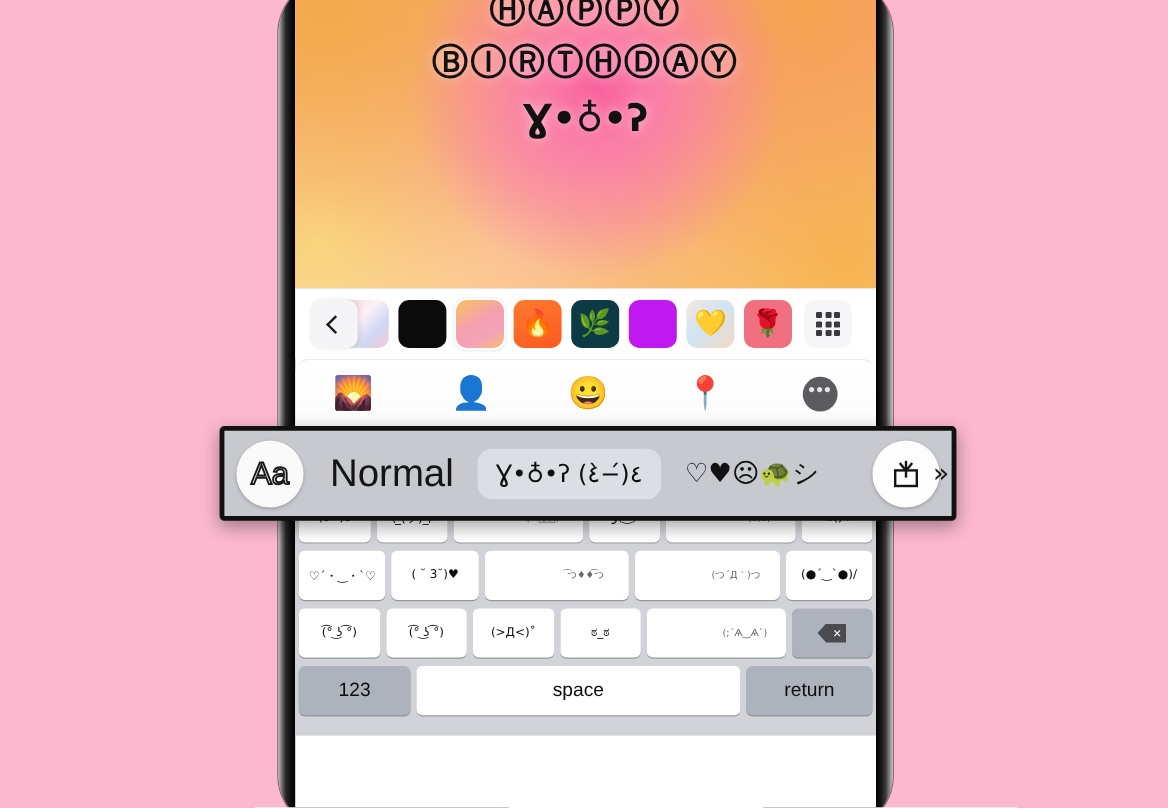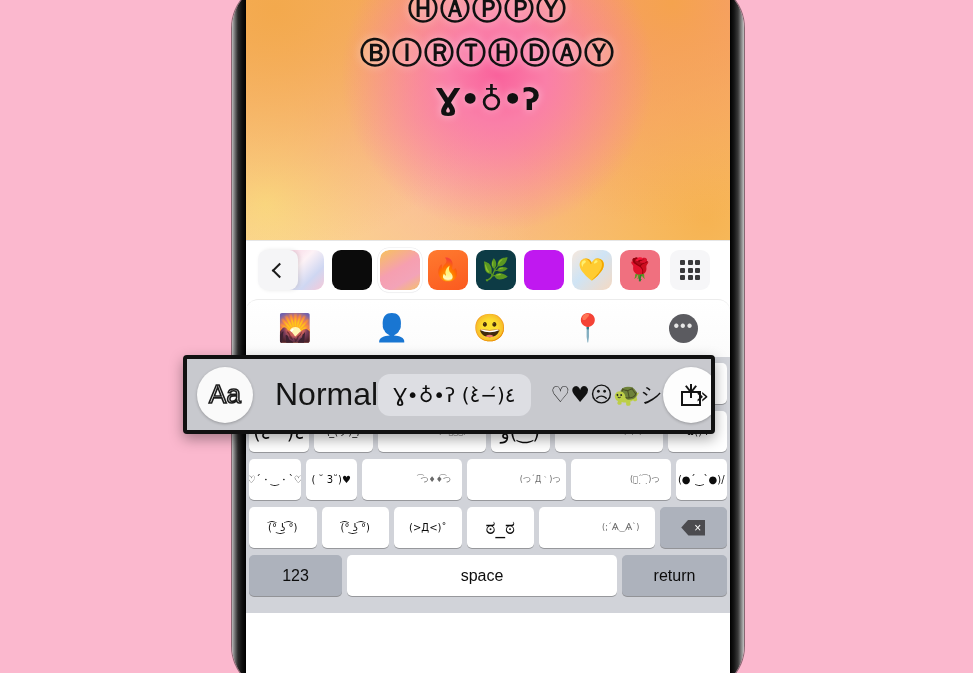--- a/index.html
+++ b/index.html
@@ -184,21 +184,21 @@
     justify-content: center;
     font-family: "DejaVu Sans", sans-serif;
     font-size: 13px;
     color: #0c0c0c;
     overflow: hidden;
     white-space: nowrap;
     cursor: pointer;
   }
   .key.sm   { font-size: 10px; }
   .key.xs   { font-size: 8px; color: #6a6a6a; padding-left: 48px; }
-  .key.big  { font-size: 19px; }
+  .key.big  { font-size: 10px; }
 
   .key.dark {
     background: #adb2bc;
     box-shadow: 0 1px 0 rgba(0,0,0,.30);
   }
 
   .bs-glyph {
     width: 24px; height: 16px;
     background: #4b4b4f;
     clip-path: polygon(30% 0, 100% 0, 100% 100%, 30% 100%, 0 50%);
@@ -217,21 +217,21 @@
 
   .key-123    { flex: 0 0 93px; font-family: "Liberation Sans", sans-serif; font-size: 16px; }
   .key-space  { flex: 1 1 auto; font-family: "Liberation Sans", sans-serif; font-size: 16px; }
   .key-return { flex: 0 0 105px; font-family: "Liberation Sans", sans-serif; font-size: 16px; }
 
   
   .magnifier {
     position: absolute;
     left: 183px;
     top: 355px;
-    width: 532px;
+    width: 614px;
     height: 79px;
     background: #c8c9ce;
     border: 4px solid #111111;
     border-radius: 4px;
     display: flex;
     align-items: center;
     padding: 0 10px;
     box-shadow: 0 5px 14px rgba(0,0,0,.35);
     z-index: 30;
     overflow: hidden;
@@ -255,20 +255,21 @@
 
   .mag-label {
     font-family: "Liberation Sans", sans-serif;
     font-size: 32px;
     color: #141414;
     margin-left: 22px;
     cursor: pointer;
   }
 
   .mag-pill {
+    margin-left: 20px;
     background: #dddee3;
     border-radius: 12px;
     padding: 9px 15px;
     font-family: "DejaVu Sans", sans-serif;
     font-size: 20px;
     color: #0d0d0d;
     white-space: nowrap;
     cursor: pointer;
   }
 
@@ -401,21 +402,20 @@
           <div class="key big">و(̇‿̇)</div>
           <div class="key xs">⁀ (๑,๑) ⁀</div>
           <div class="key sm">ඞ(ْْ)٩</div>
         </div>
 
         <div class="kb-row">
           <div class="key sm">♡´・‿・`♡</div>
           <div class="key sm">( ˘ 3˘)♥</div>
           <div class="key xs">͡つ♦♦͡つ</div>
           <div class="key xs">(つ´Д｀)つ</div>
-          <div class="key xs">(つ̣´̣⁀̣)つ</div>
           <div class="key sm">(●´‿`●)/</div>
         </div>
 
         <div class="kb-row">
           <div class="key sm">(͡° ͜ʖ ͡°)</div>
           <div class="key sm">(͡° ͜ʖ ͡°)</div>
           <div class="key sm">(&gt;Д&lt;)˚</div>
           <div class="key big">ಠ_ಠ</div>
           <div class="key xs">(;´Ѧ‿Ѧ`)</div>
           <div class="key dark">

